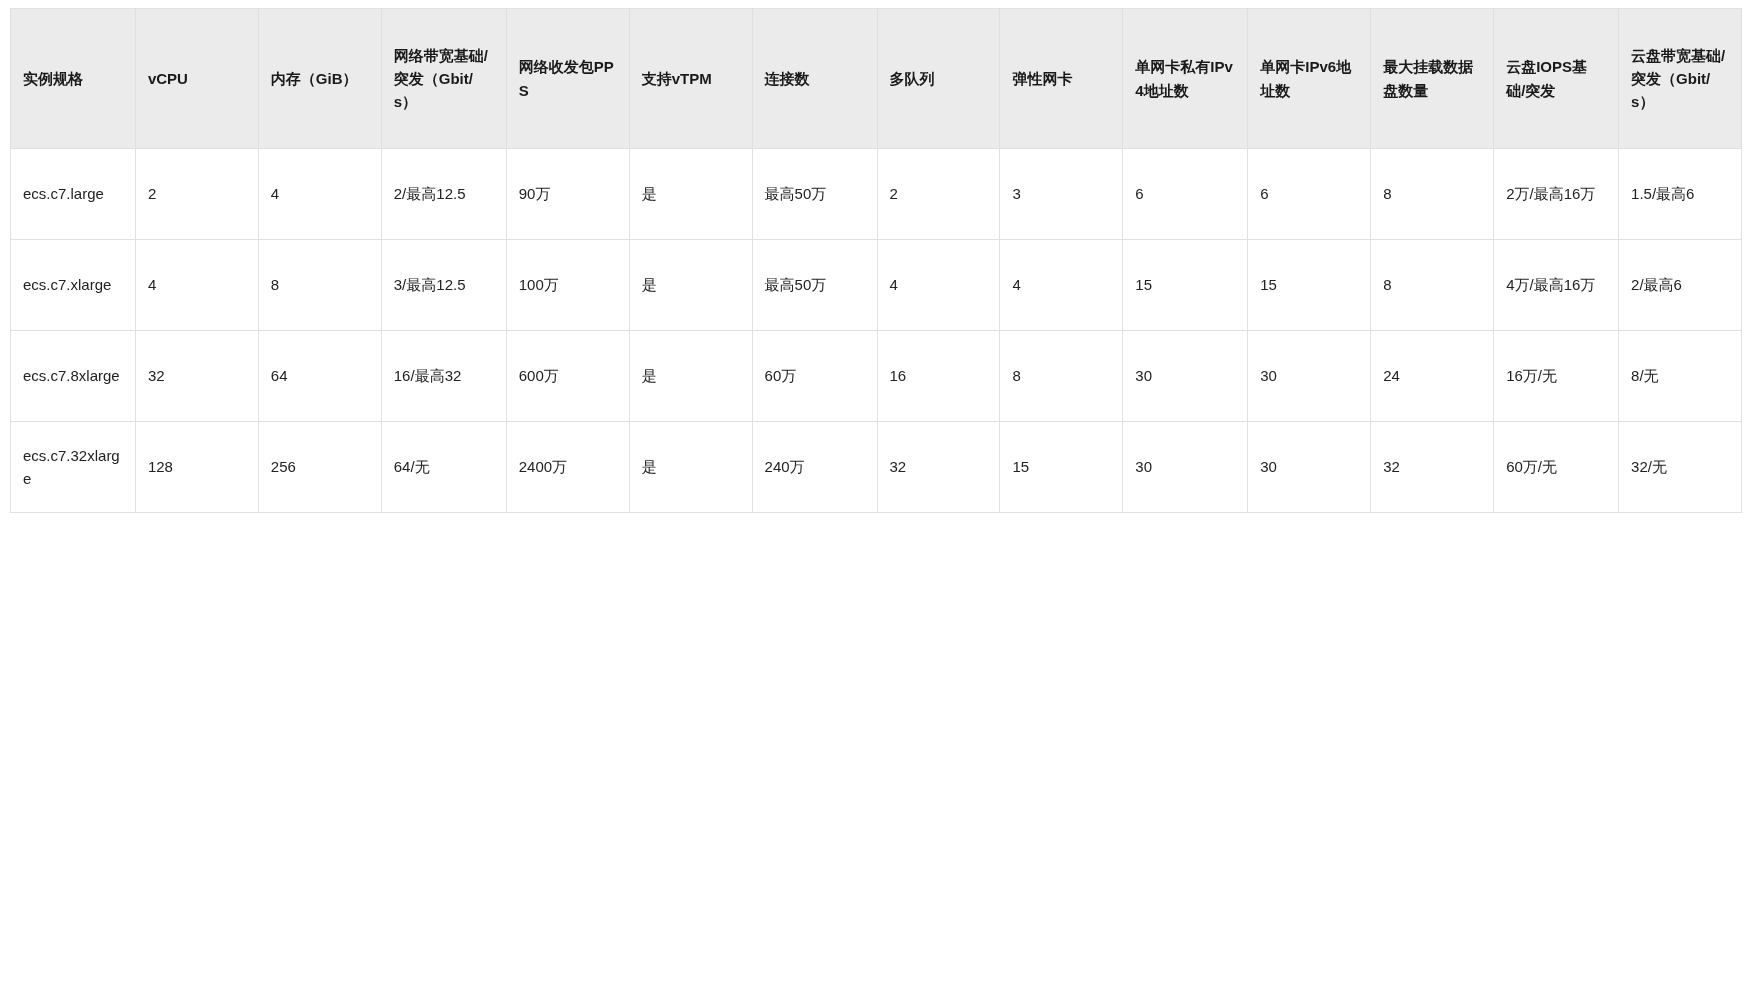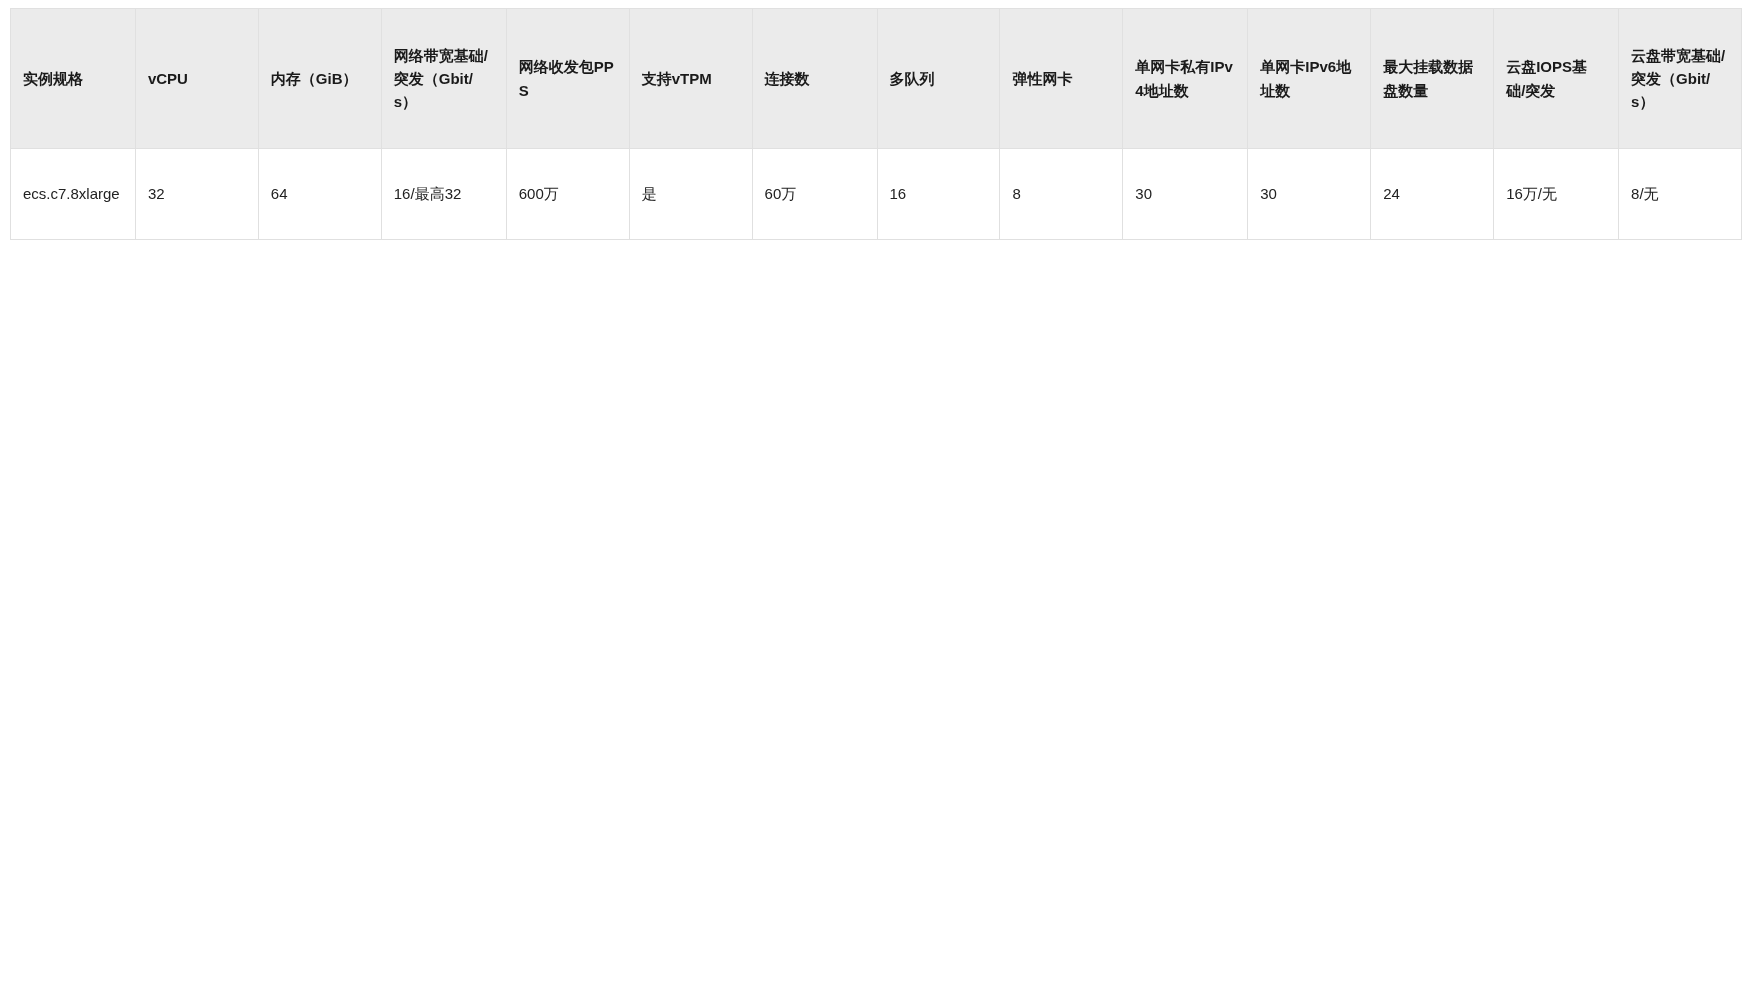--- a/index.html
+++ b/index.html
@@ -97,30 +97,78 @@
         <th>弹性网卡</th>
         <th>单网卡私有IPv4地址数</th>
         <th>单网卡IPv6地址数</th>
         <th>最大挂载数据盘数量</th>
         <th>云盘IOPS基础/突发</th>
         <th>云盘带宽基础/突发（Gbit/s）</th>
       </tr>
     </thead>
     <tbody>
       <tr>
+        <td>ecs.c7.large</td>
+        <td>2</td>
+        <td>4</td>
+        <td>2/最高12.5</td>
+        <td>90万</td>
+        <td>是</td>
+        <td>最高50万</td>
+        <td>2</td>
+        <td>3</td>
+        <td>6</td>
+        <td>6</td>
+        <td>8</td>
+        <td>2万/最高16万</td>
+        <td>1.5/最高6</td>
+      </tr>
+      <tr>
+        <td>ecs.c7.xlarge</td>
+        <td>4</td>
+        <td>8</td>
+        <td>3/最高12.5</td>
+        <td>100万</td>
+        <td>是</td>
+        <td>最高50万</td>
+        <td>4</td>
+        <td>4</td>
+        <td>15</td>
+        <td>15</td>
+        <td>8</td>
+        <td>4万/最高16万</td>
+        <td>2/最高6</td>
+      </tr>
+      <tr>
         <td>ecs.c7.8xlarge</td>
         <td>32</td>
         <td>64</td>
         <td>16/最高32</td>
         <td>600万</td>
         <td>是</td>
         <td>60万</td>
         <td>16</td>
         <td>8</td>
         <td>30</td>
         <td>30</td>
         <td>24</td>
         <td>16万/无</td>
         <td>8/无</td>
       </tr>
+      <tr>
+        <td>ecs.c7.32xlarge</td>
+        <td>128</td>
+        <td>256</td>
+        <td>64/无</td>
+        <td>2400万</td>
+        <td>是</td>
+        <td>240万</td>
+        <td>32</td>
+        <td>15</td>
+        <td>30</td>
+        <td>30</td>
+        <td>32</td>
+        <td>60万/无</td>
+        <td>32/无</td>
+      </tr>
     </tbody>
   </table>
 </div>
 
 </body></html>

